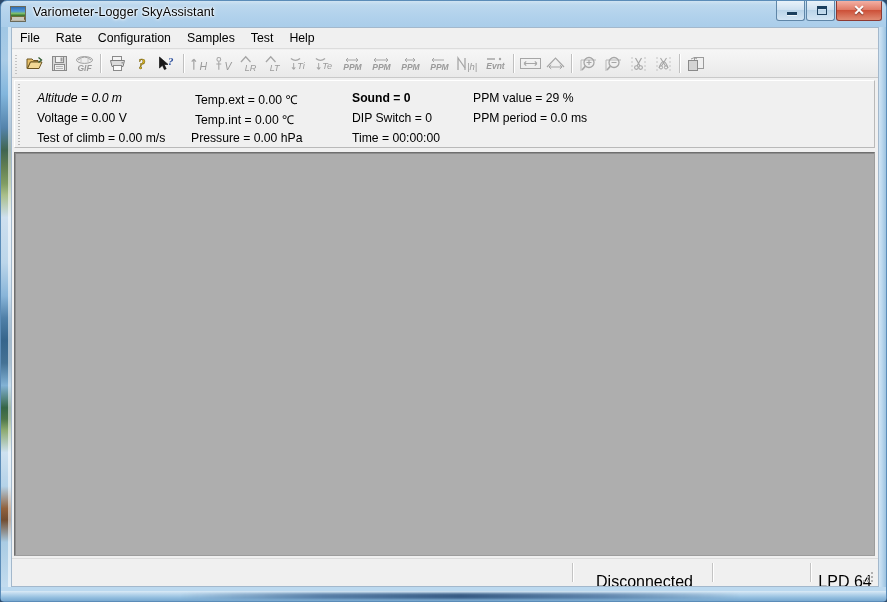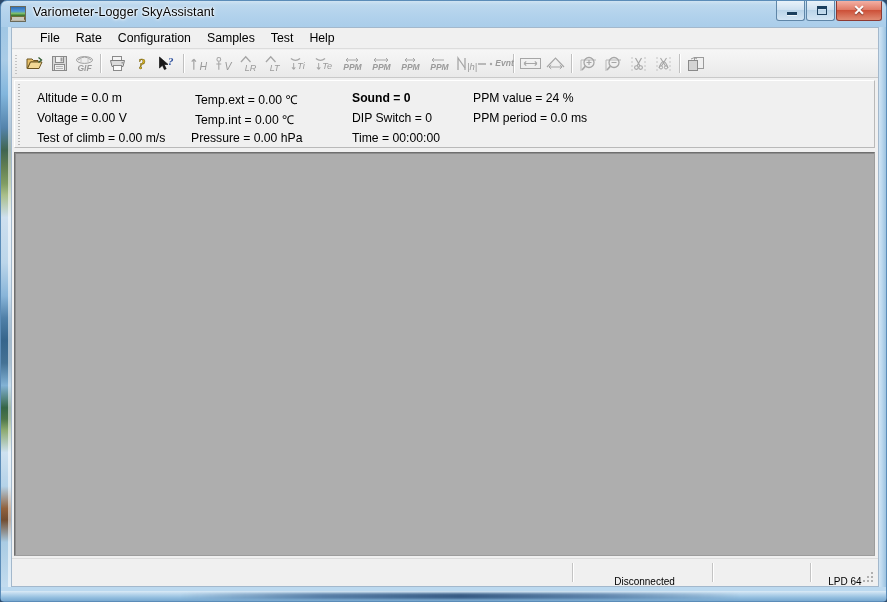--- a/index.html
+++ b/index.html
@@ -169,21 +169,21 @@
 
   
   #menubar {
     position: absolute;
     left: 0; top: 0;
     width: 100%; height: 21px;
     background: #f0f0f0;
     border-bottom: 1px solid #dcdcdc;
     display: flex;
     align-items: center;
-    padding-left: 20px;
+    padding-left: 0;
     box-sizing: border-box;
   }
   .menu-item {
     font-size: 12.3px;
     color: #000;
     padding: 2px 8px 3px 8px;
     white-space: nowrap;
     cursor: default;
   }
 
@@ -284,21 +284,21 @@
     width: 100%; height: 28px;
     background: #f0f0f0;
     border-top: 1px solid #dcdcdc;
     box-sizing: border-box;
   }
   .sb-cell {
     position: absolute;
     top: 9px;
     height: 27px;
     line-height: 27px;
-    font-size: 10px;
+    font-size: 16px;
     color: #000;
     white-space: nowrap;
     box-sizing: border-box;
   }
   .sb-div {
     position: absolute;
     top: 4px;
     width: 1px; height: 19px;
     background: #c4c4c4;
     border-right: 1px solid #ffffff;
@@ -482,21 +482,21 @@
         </div>
       </div>
       <div class="tb-btn" style="width:25px">
         <svg class="icon-svg" width="23" height="16" viewBox="0 0 23 16">
           <path d="M2 14 L2 2 L9 12" stroke="#a6a6a6" stroke-width="1.3" fill="none"></path>
           <path d="M9 2 L9 14" stroke="#a6a6a6" stroke-width="1.3" fill="none"></path>
           <text x="11" y="14" font-family="Liberation Sans, sans-serif" font-size="9.5" fill="#9a9a9a">|h|</text>
         </svg>
       </div>
       <div class="tb-btn" style="width:27px">
-        <div style="display:flex;align-items:center;line-height:1;">
+        <div style="display:flex;flex-direction:column;align-items:center;line-height:1;">
           <svg class="icon-svg" width="18" height="6" viewBox="0 0 18 6">
             <path d="M1 3 H9" stroke="#a6a6a6" stroke-width="1.3"></path>
             <circle cx="14" cy="3" r="1.2" fill="#a6a6a6"></circle>
           </svg>
           <span class="tb-lbl">Evnt</span>
         </div>
       </div>
 
       <div class="tb-sep"></div>
 
@@ -556,33 +556,33 @@
           <rect x="7.5" y="1.5" width="9" height="11" fill="#efefef" stroke="#9a9a9a"></rect>
           <rect x="1.5" y="4.5" width="9" height="10" fill="#d4d4d4" stroke="#8a8a8a"></rect>
           <path d="M4 3 Q8 0 10 3" fill="none" stroke="#9a9a9a" stroke-width="1"></path>
         </svg>
       </div>
     </div>
 
     <div id="status-panel">
       <div id="status-grip"></div>
 
-      <div class="reading" style="left:22px; top:10px;">Altitude = 0.0 m</div>
+      <div class="reading" style="left:22px; top:10px;font-style:italic;">Altitude = 0.0 m</div>
       <div class="reading" style="left:22px; top:30px;">Voltage = 0.00 V</div>
       <div class="reading" style="left:22px; top:50px;">Test of climb = 0.00 m/s</div>
 
       <div class="reading" style="left:180px; top:10px;">Temp.ext = 0.00 ℃</div>
       <div class="reading" style="left:180px; top:30px;">Temp.int = 0.00 ℃</div>
       <div class="reading" style="left:176px; top:50px;">Pressure = 0.00 hPa</div>
 
       <div class="reading" style="left:337px; top:10px;font-weight:bold;">Sound = 0</div>
       <div class="reading" style="left:337px; top:30px;">DIP Switch = 0</div>
       <div class="reading" style="left:337px; top:50px;">Time = 00:00:00</div>
 
-      <div class="reading" style="left:458px; top:10px;">PPM value = 24 %</div>
+      <div class="reading" style="left:458px; top:10px;">PPM value = 29 %</div>
       <div class="reading" style="left:458px; top:30px;">PPM period = 0.0 ms</div>
     </div>
 
     <div id="mdi-client"></div>
 
     <div id="statusbar">
       <div class="sb-div" style="left:560px;"></div>
       <div class="sb-cell" style="left:565px; width:135px; text-align:center;">Disconnected</div>
 
       <div class="sb-div" style="left:700px;"></div>

